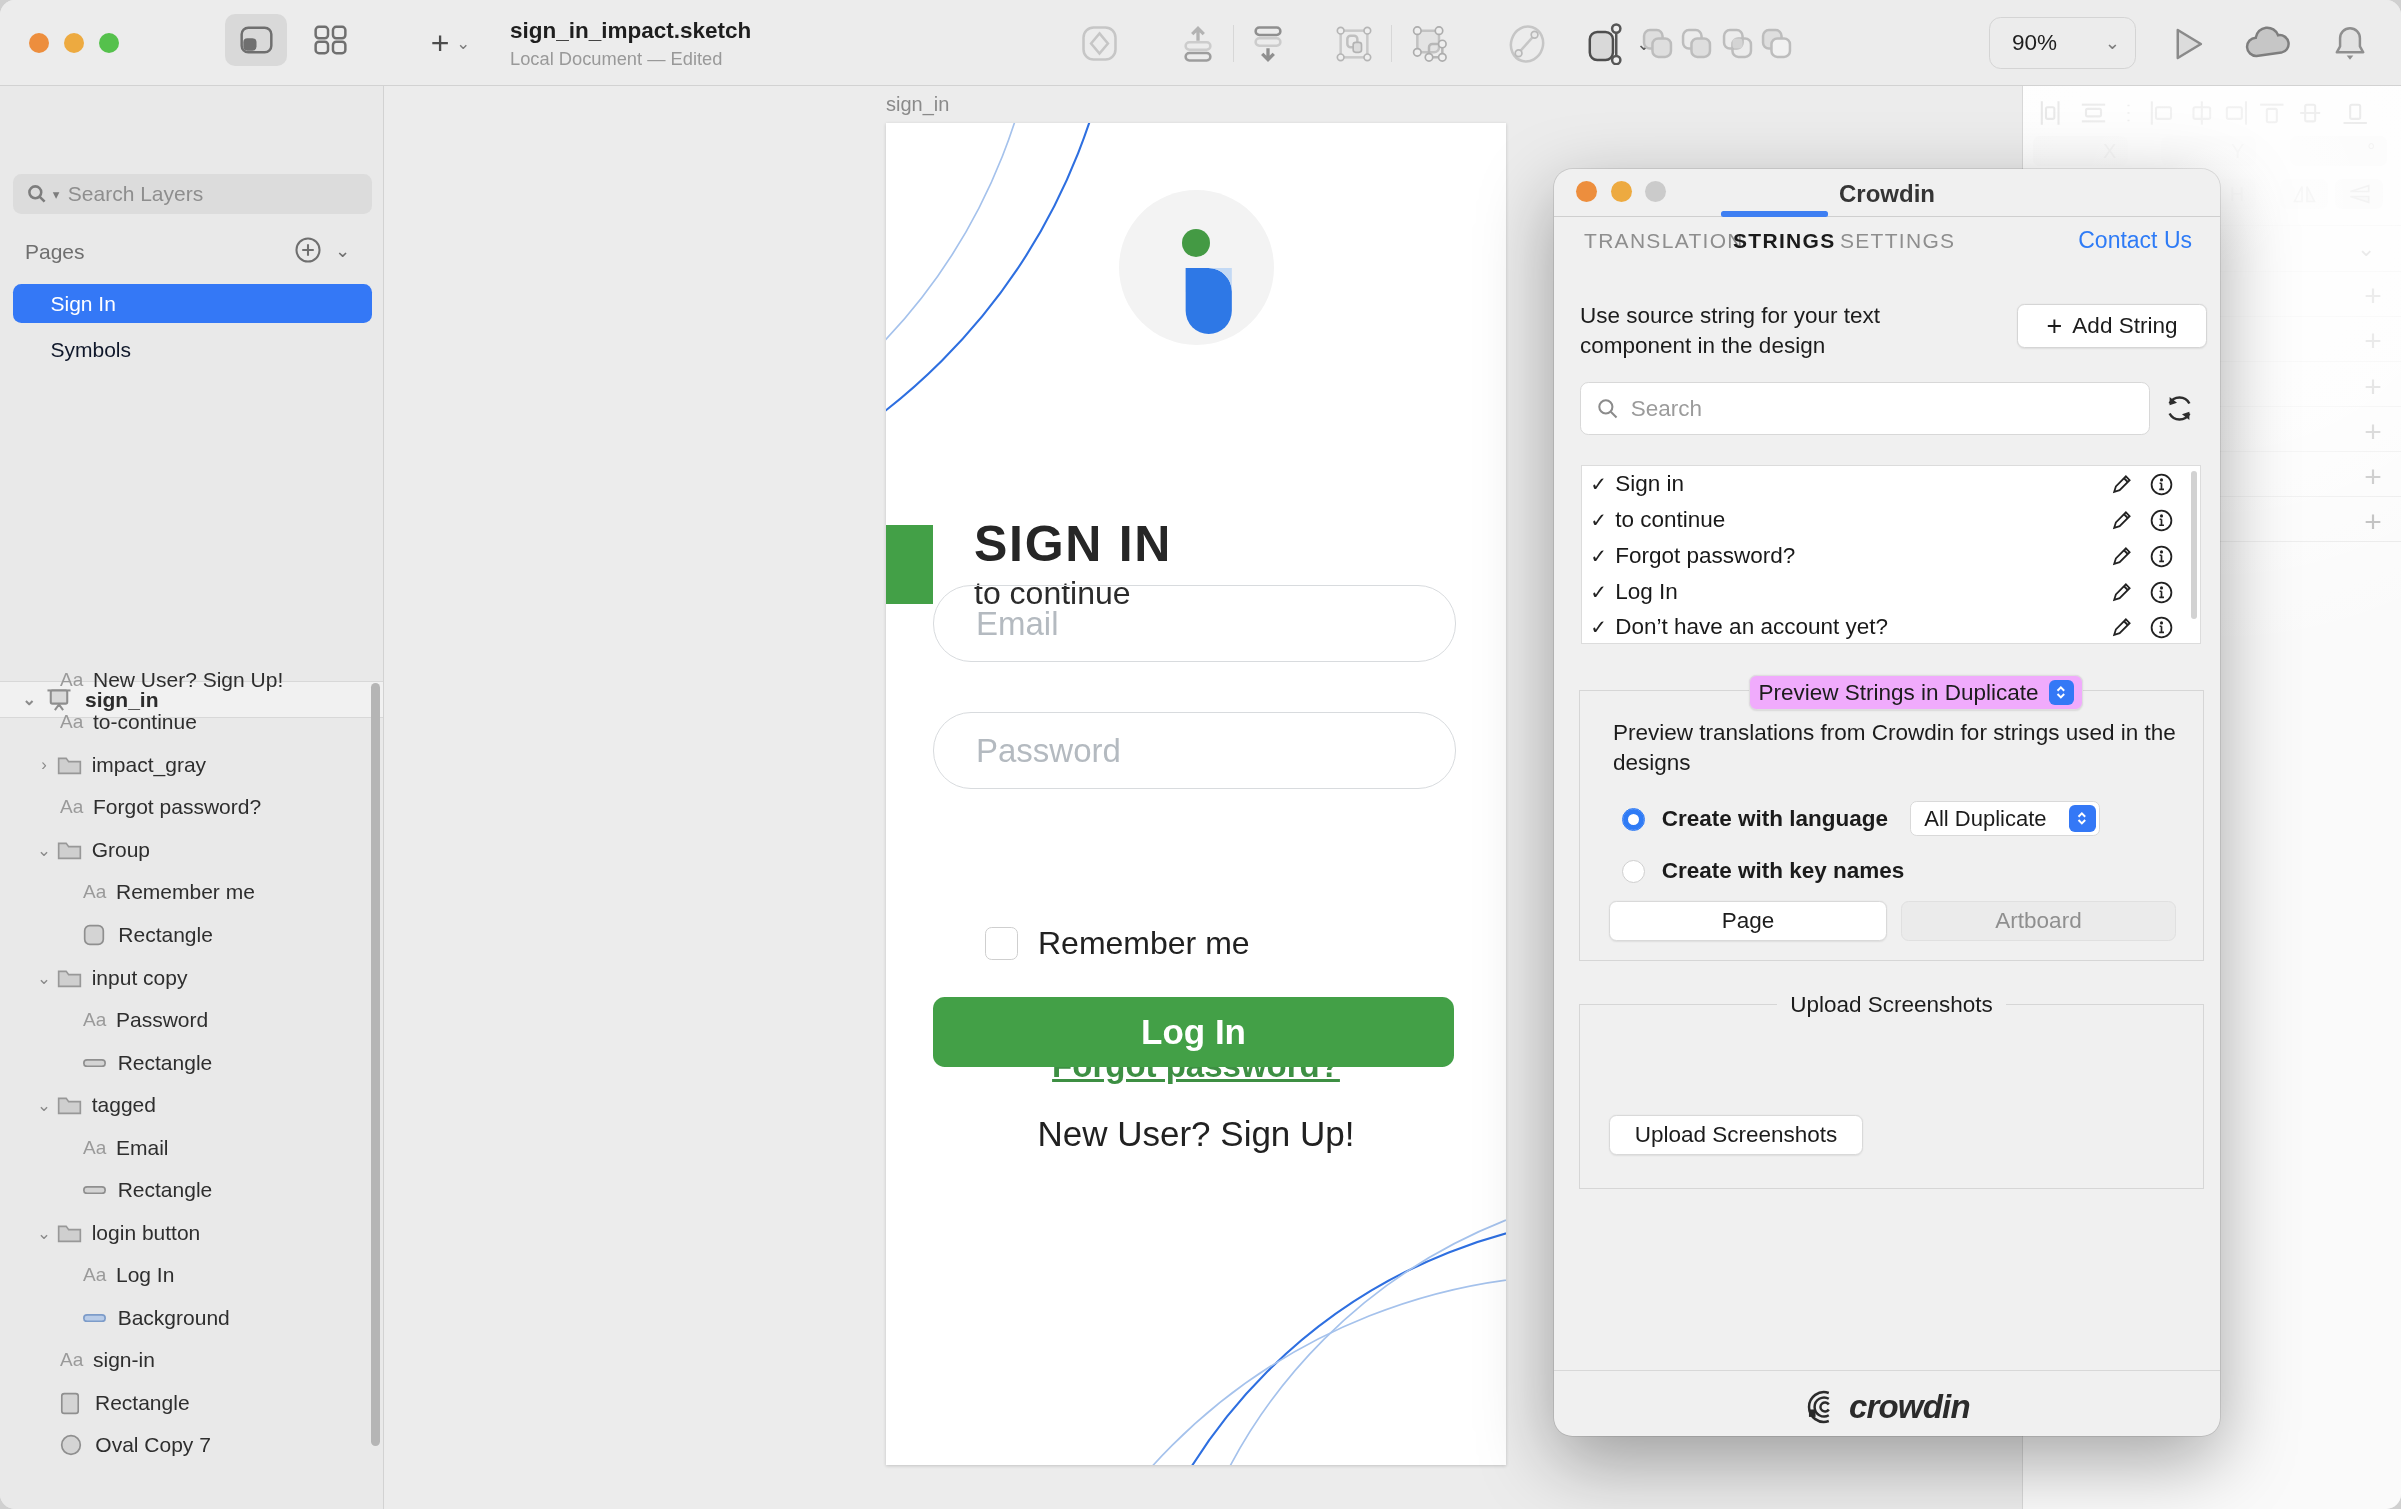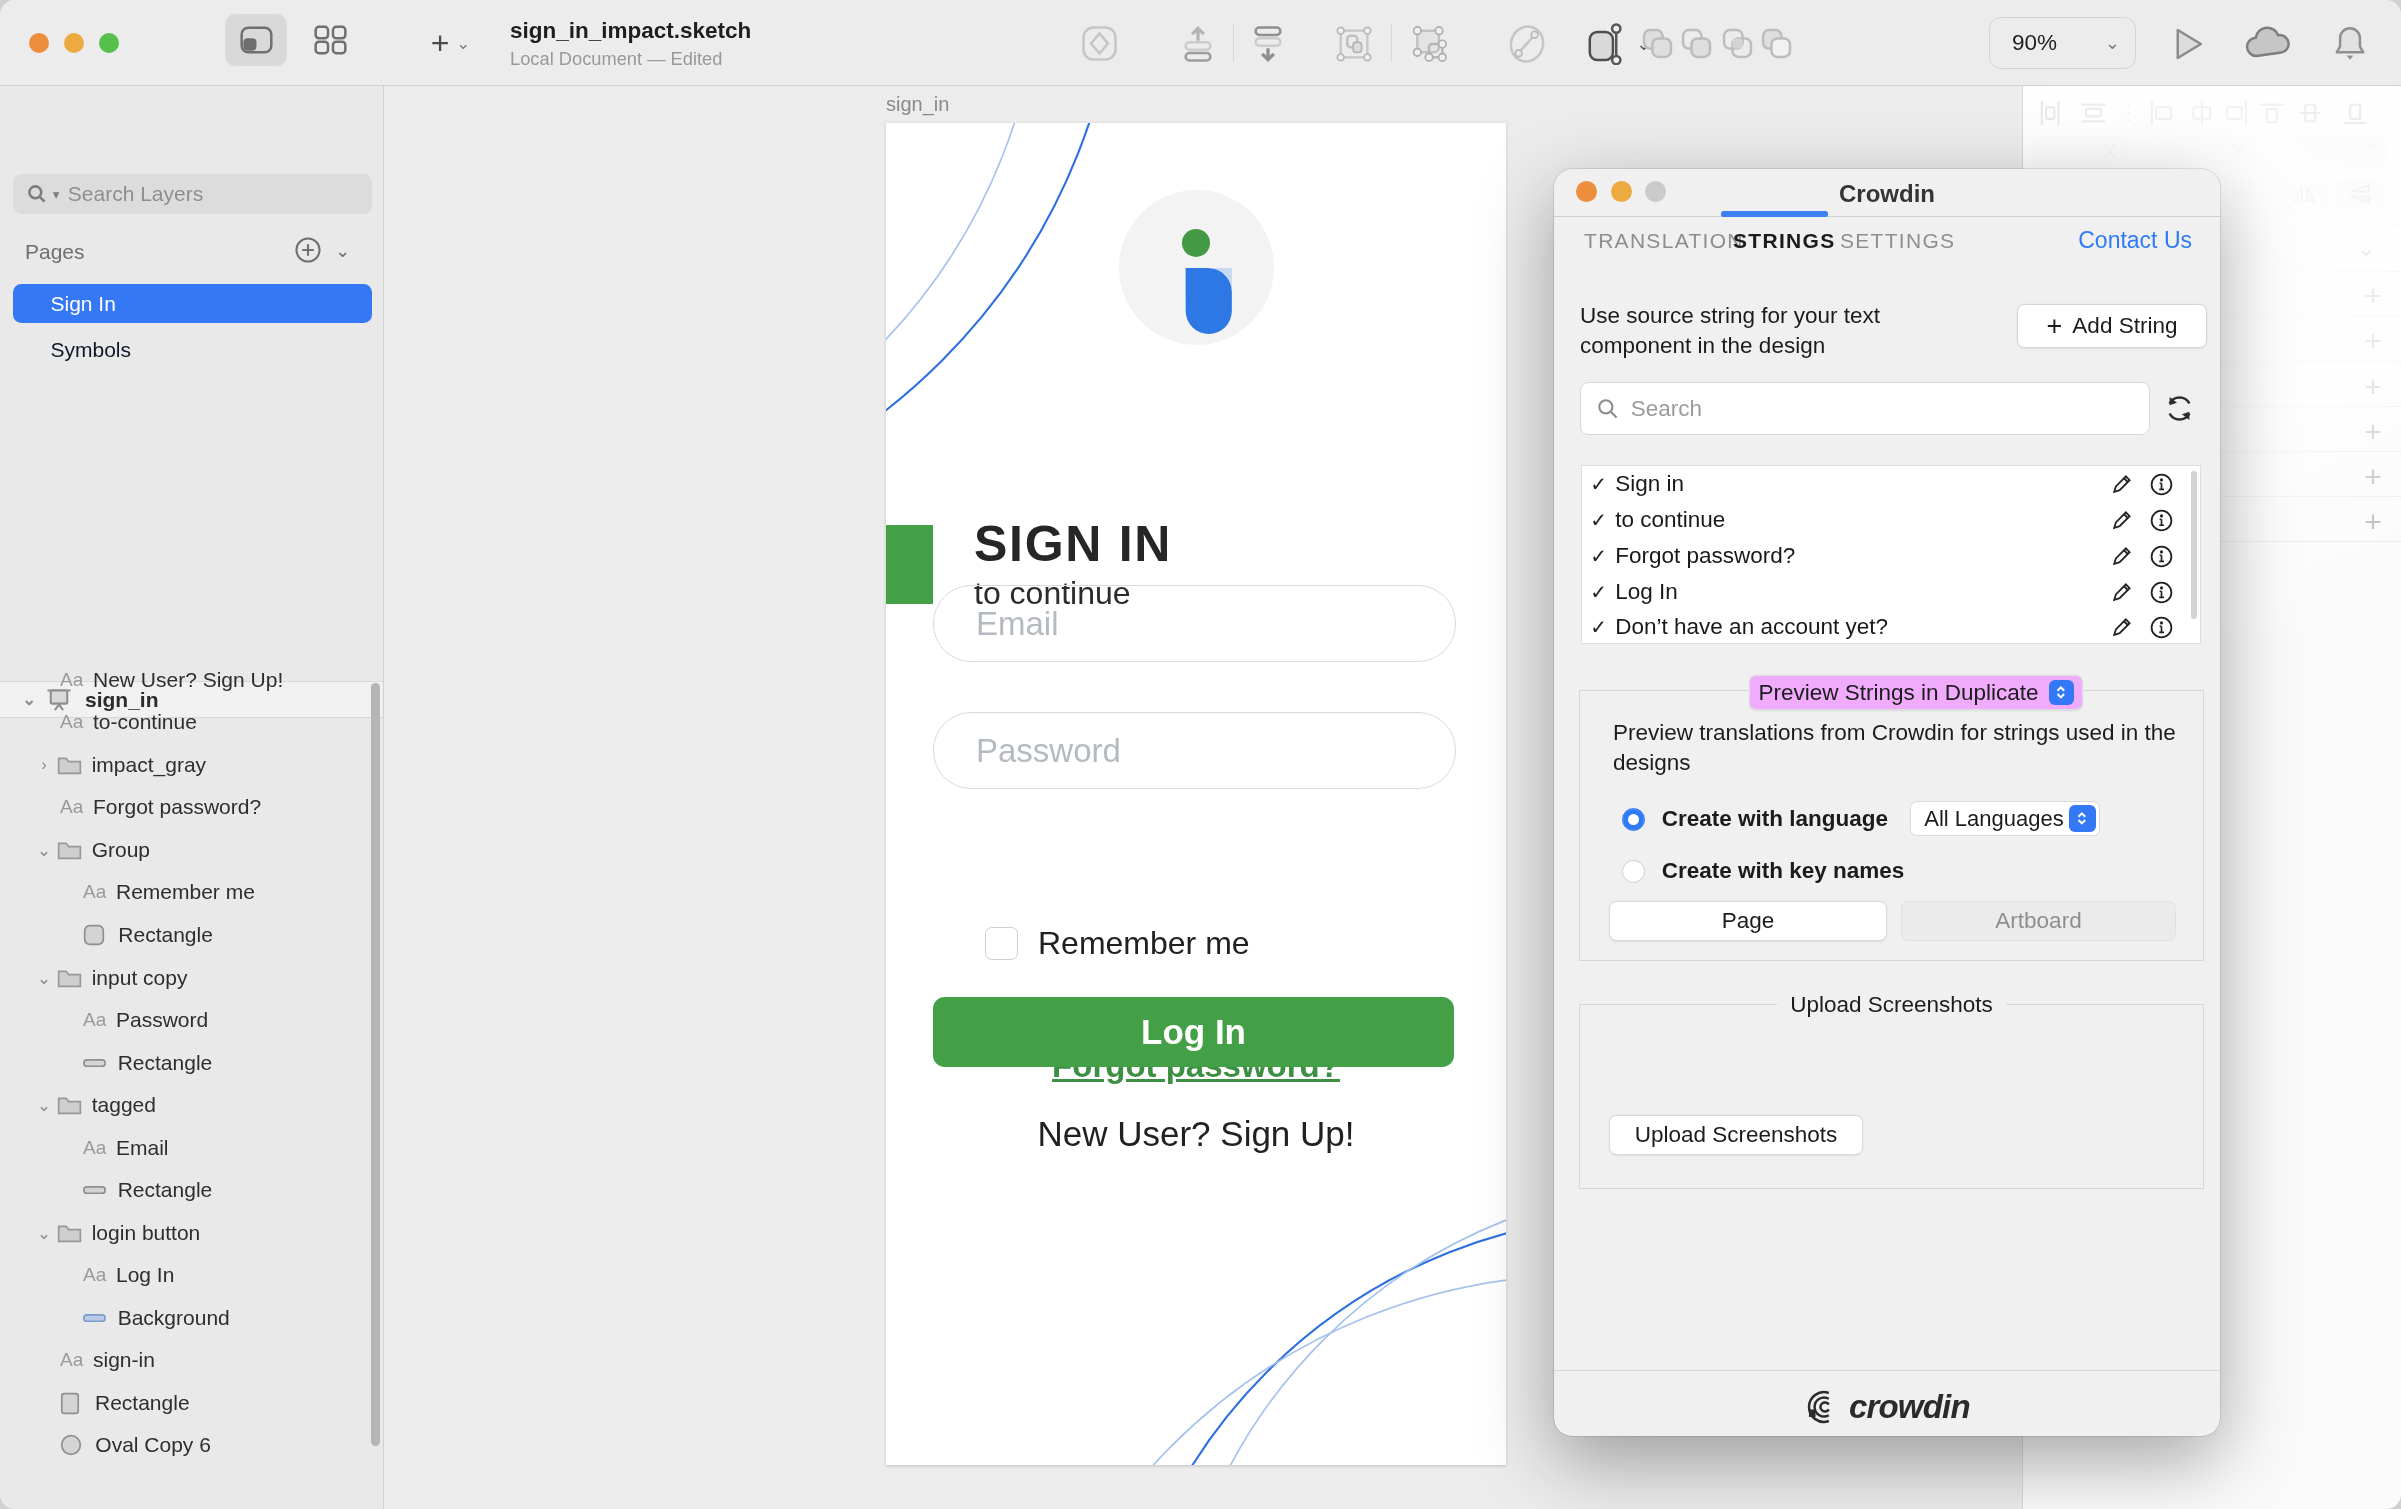--- a/index.html
+++ b/index.html
@@ -386,21 +386,21 @@
     <div class="lrow" style="left:60px;top:1296px;">
       <svg width="20" height="23" viewBox="0 0 24 28" style="margin-right:15px;">
           <rect x="2" y="2" width="20" height="24" rx="3" fill="#d4d4d4" stroke="#8f8f8f" stroke-width="2"></rect>
         </svg>
       <span>Rectangle</span>
       </div>
     <div class="lrow" style="left:60px;top:1338px;">
       <svg width="22" height="22" viewBox="0 0 26 26" style="margin-right:13.3px;">
           <circle cx="13" cy="13" r="11" fill="#d4d4d4" stroke="#8f8f8f" stroke-width="2"></circle>
         </svg>
-      <span>Oval Copy 6</span>
+      <span>Oval Copy 7</span>
       </div>
 
     <div class="sb-scroll"></div>
   </div>
 
   <div class="canvas"></div>
   <div class="artboard-label">sign_in</div>
 
   <div class="artboard">
 
@@ -644,21 +644,21 @@
         </span>
       </div>
       <div class="abs" style="left:33px;top:27px;width:575px;font-size:22.5px;line-height:30px;color:#1c1c1c;">Preview translations from Crowdin for strings used in the designs</div>
 
       <div class="rrow" style="top:115px;">
         <span class="radio" style="background:#2f7bf5;border:1.7px solid #2f7bf5;box-shadow:inset 0 0 0 5px #2f7bf5, inset 0 0 0 16.7px #fff;background:radial-gradient(circle,#fff 0 4.2px,#2f7bf5 5px);"></span>
         <span>Create with language</span>
       </div>
       <div class="abs" style="left:330px;top:110px;width:190px;height:35px;background:#fff;border:0.8px solid #d9d9d9;border-radius:6.7px;
             display:flex;align-items:center;box-sizing:border-box;">
-        <span style="font-size:22px;color:#1c1c1c;margin-left:13.3px;">All Languages</span>
+        <span style="font-size:22px;color:#1c1c1c;margin-left:13.3px;">All Duplicate</span>
         <span class="bluestep" style="width:27px;height:27px;margin-left:auto;margin-right:3.3px;">
           <svg width="11.7" height="16.7" viewBox="0 0 14 20">
               <path d="M3 8 L7 4 L11 8" fill="none" stroke="#fff" stroke-width="2.4"></path>
               <path d="M3 12 L7 16 L11 12" fill="none" stroke="#fff" stroke-width="2.4"></path>
             </svg>
         </span>
       </div>
 
       <div class="rrow" style="top:167px;">
         <span class="radio" style="background:#fff;border:1.7px solid #cfcfcf;"></span>

